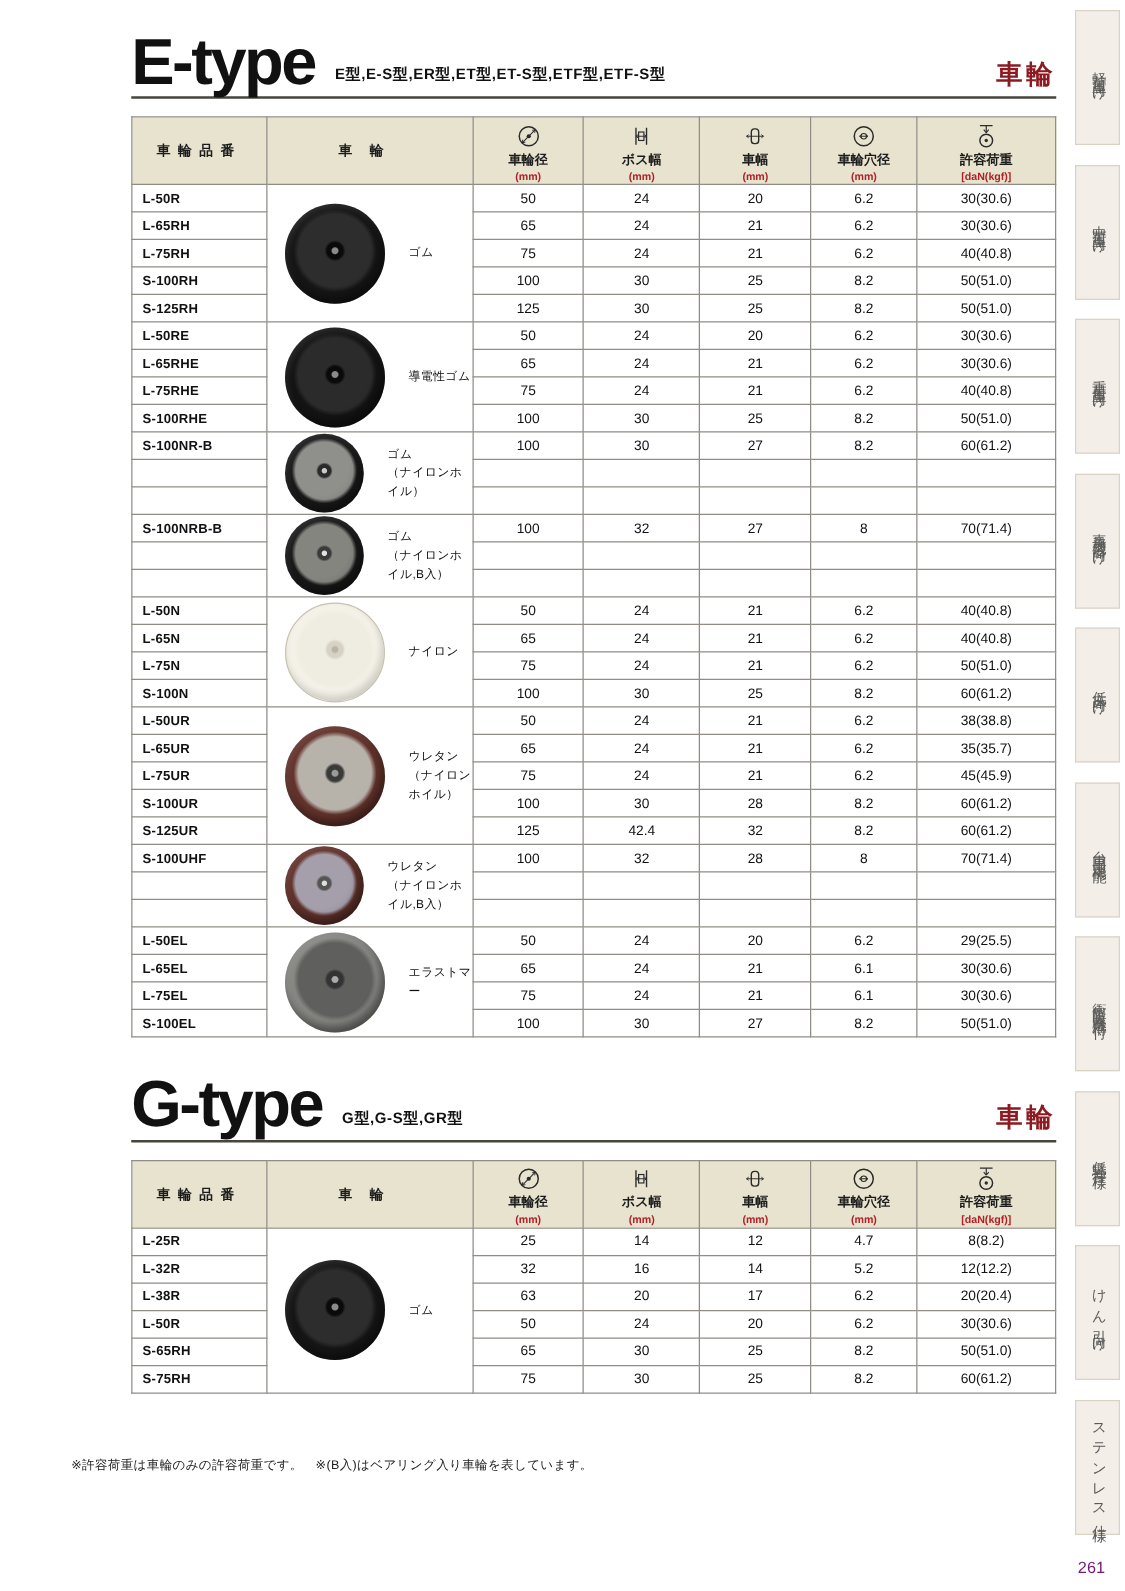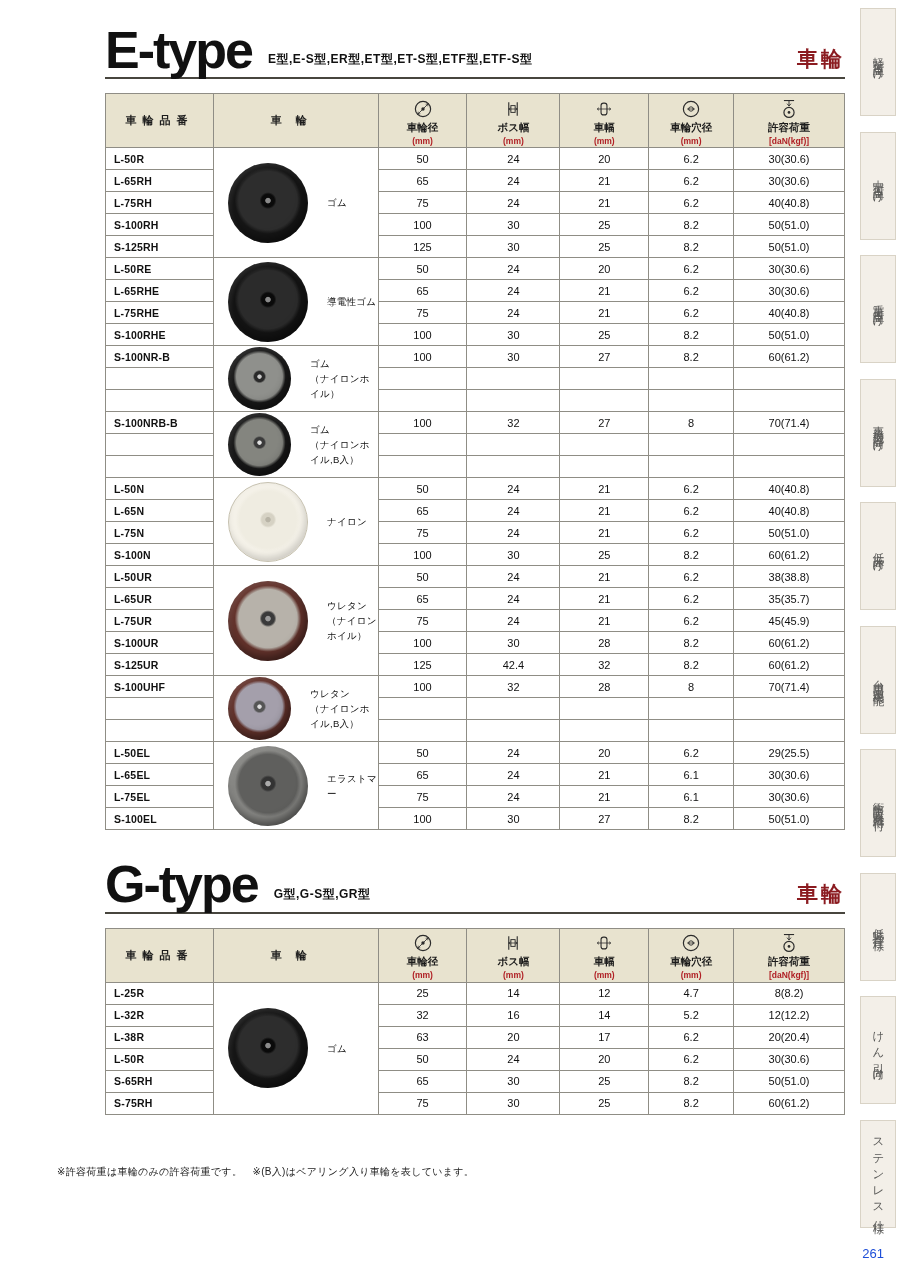--- a/index.html
+++ b/index.html
@@ -36,21 +36,21 @@
   .wheel-img.light { box-shadow:inset -2px -4px 6px rgba(0,0,0,0.15); }
   .wheel-label { font-size:9.5px; color:#111; white-space:pre-line; line-height:1.6; letter-spacing:0.3px; }
 
   .footnote { margin-top:50px; font-size:10px; color:#222; letter-spacing:0.3px; }
 
   
   .side-tab { position:absolute; right:4px; width:36px; height:108px; background:#f3efe8; border:1px solid #d9d3c6;
               display:flex; align-items:center; justify-content:center; }
   .side-tab span { writing-mode:vertical-rl; font-size:11.5px; color:#5a5a58; letter-spacing:3px; }
 
-  .page-number { position:absolute; right:16px; bottom:12px; font-size:13px; color:#1d4ed8; }
+  .page-number { position:absolute; right:16px; bottom:12px; font-size:13px; color:#701a75; }
 </style>
 </head>
 <body>
 
 <div class="page">
   <main class="content">
     <section class="type-section">
         <div class="sec-head">
           <div class="sec-title-row">
             <span class="sec-title">E-type</span>

